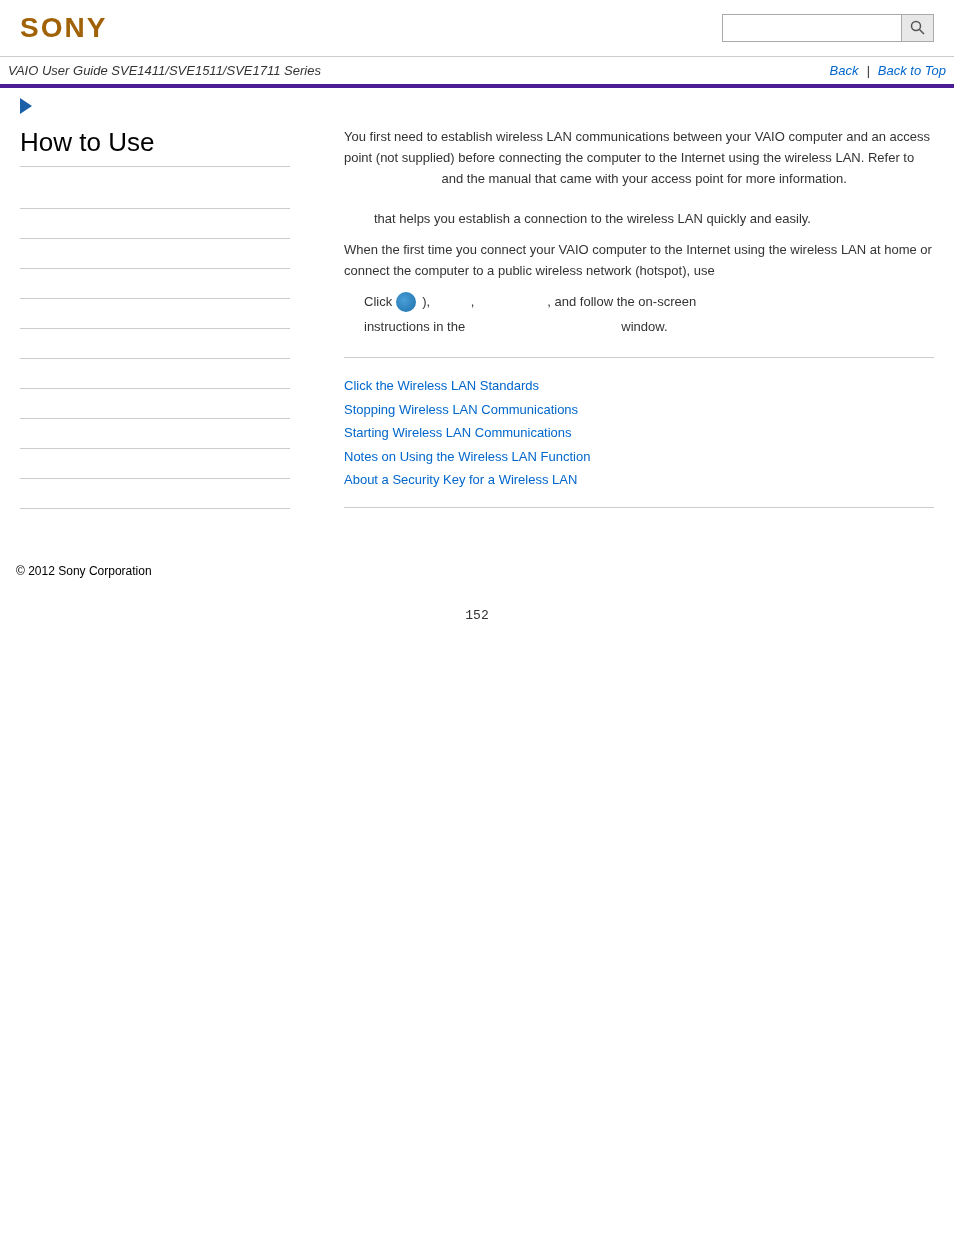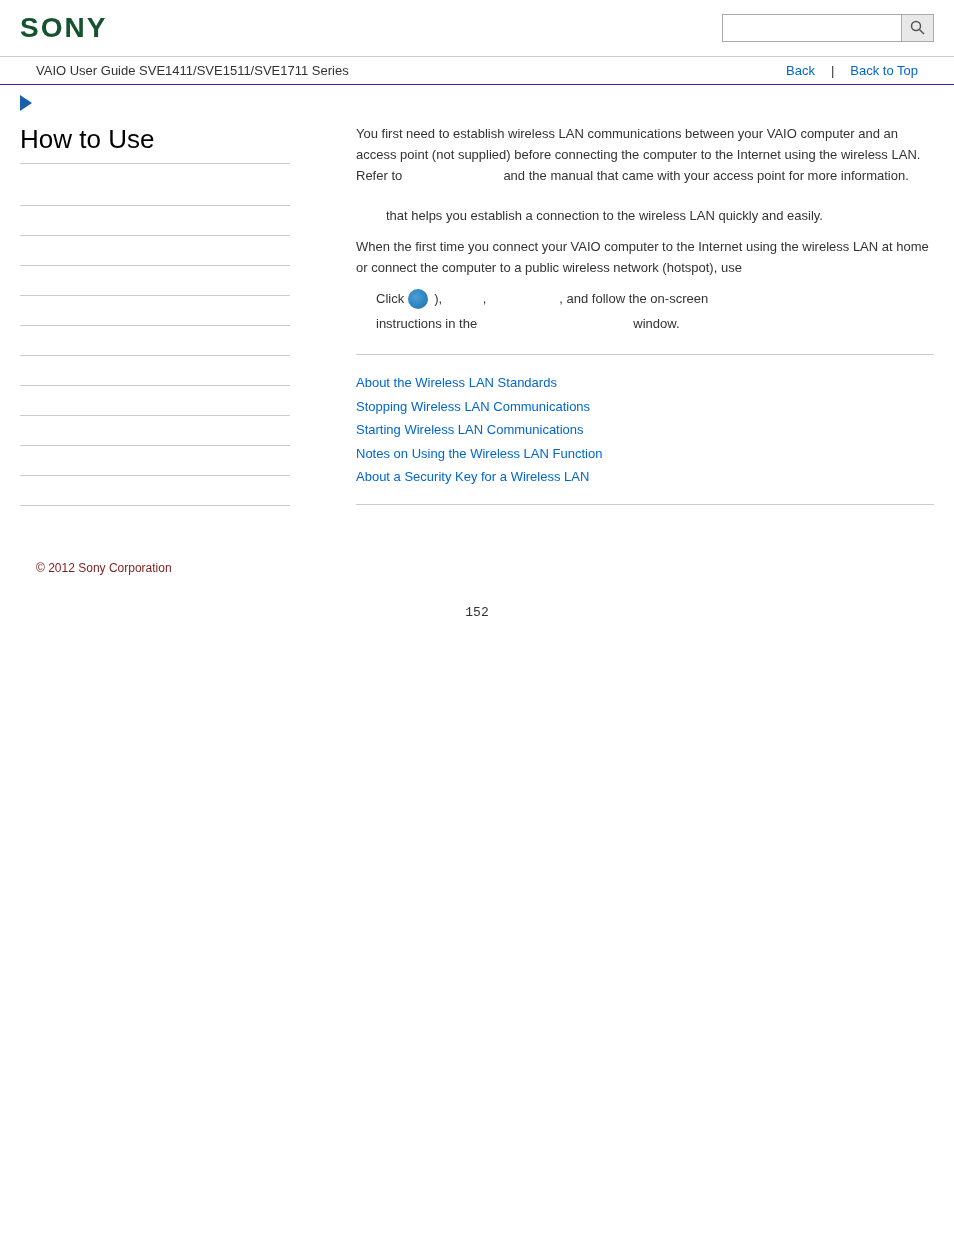--- a/index.html
+++ b/index.html
@@ -18,21 +18,21 @@
       padding: 12px 20px;
       display: flex;
       align-items: center;
       justify-content: space-between;
     }
     .sony-logo {
       font-size: 28px;
       font-weight: bold;
       font-family: Arial Black, sans-serif;
       letter-spacing: 2px;
-      color: #14532d;
+      color: #a16207;
     }
     .search-area {
       display: flex;
       align-items: center;
       gap: 0;
     }
     .search-input {
       width: 180px;
       height: 28px;
       border: 1px solid #aaa;
@@ -47,34 +47,35 @@
       border-left: none;
       background: #e8e8e8;
       cursor: pointer;
       display: flex;
       align-items: center;
       justify-content: center;
     }
 
     
     .nav-bar {
-      padding: 6px 36px;
+      padding: 6px 8px;
       font-size: 13px;
       display: flex;
       justify-content: space-between;
       align-items: center;
-      border-bottom: 1px solid #4c1d95;
+      border-bottom: 4px solid #4c1d95;
+      font-style: italic;
     }
     .nav-title {
       color: #333;
       font-size: 13px;
     }
     .nav-links {
       display: flex;
-      gap: 16px;
+      gap: 8px;
       align-items: center;
     }
     .nav-link {
       color: #0066cc;
       text-decoration: none;
       cursor: pointer;
     }
     .nav-separator {
       color: #333;
     }
@@ -89,21 +90,21 @@
       height: 0;
       border-top: 8px solid transparent;
       border-bottom: 8px solid transparent;
       border-left: 12px solid #1a5fa8;
     }
 
     
     .content-area {
       display: flex;
       padding: 10px 20px 20px 20px;
-      gap: 16px;
+      gap: 4px;
     }
 
     
     .sidebar {
       width: 290px;
       flex-shrink: 0;
       padding-right: 20px;
     }
     .sidebar-title {
       font-size: 26px;
@@ -170,23 +171,23 @@
     .related-links a {
       display: block;
       color: #0066cc;
       text-decoration: none;
       font-size: 13px;
       line-height: 1.8;
     }
 
     
     .footer {
-      padding: 20px 36px;
+      padding: 20px 16px;
       font-size: 12px;
-      color: #7f1d1d;
+      color: #000000;
     }
 
     
     .page-number {
       text-align: center;
       font-size: 13px;
       color: #333;
       padding: 10px;
       font-family: Liberation Mono, monospace;
     }
@@ -266,21 +267,21 @@
       <div class="instruction-line">
         <span>instructions in the</span>
         &nbsp;&nbsp;&nbsp;&nbsp;&nbsp;&nbsp;&nbsp;&nbsp;&nbsp;&nbsp;&nbsp;&nbsp;&nbsp;&nbsp;&nbsp;&nbsp;&nbsp;&nbsp;&nbsp;&nbsp;&nbsp;&nbsp;&nbsp;&nbsp;&nbsp;&nbsp;&nbsp;&nbsp;&nbsp;&nbsp;&nbsp;&nbsp;&nbsp;&nbsp;&nbsp;&nbsp;&nbsp;&nbsp;&nbsp;&nbsp;&nbsp;
         <span>window.</span>
       </div>
     </div>
 
     <hr class="divider">
 
     <div class="related-links" id="related-links-container">
-    <a href="#">About the Wireless LAN Standards</a>
+    <a href="#">Click the Wireless LAN Standards</a>
         <a href="#">Stopping Wireless LAN Communications</a>
         <a href="#">Starting Wireless LAN Communications</a>
         <a href="#">Notes on Using the Wireless LAN Function</a>
         <a href="#">About a Security Key for a Wireless LAN</a>
       </div>
 
     <hr class="divider">
 
   </div>
 </div>

